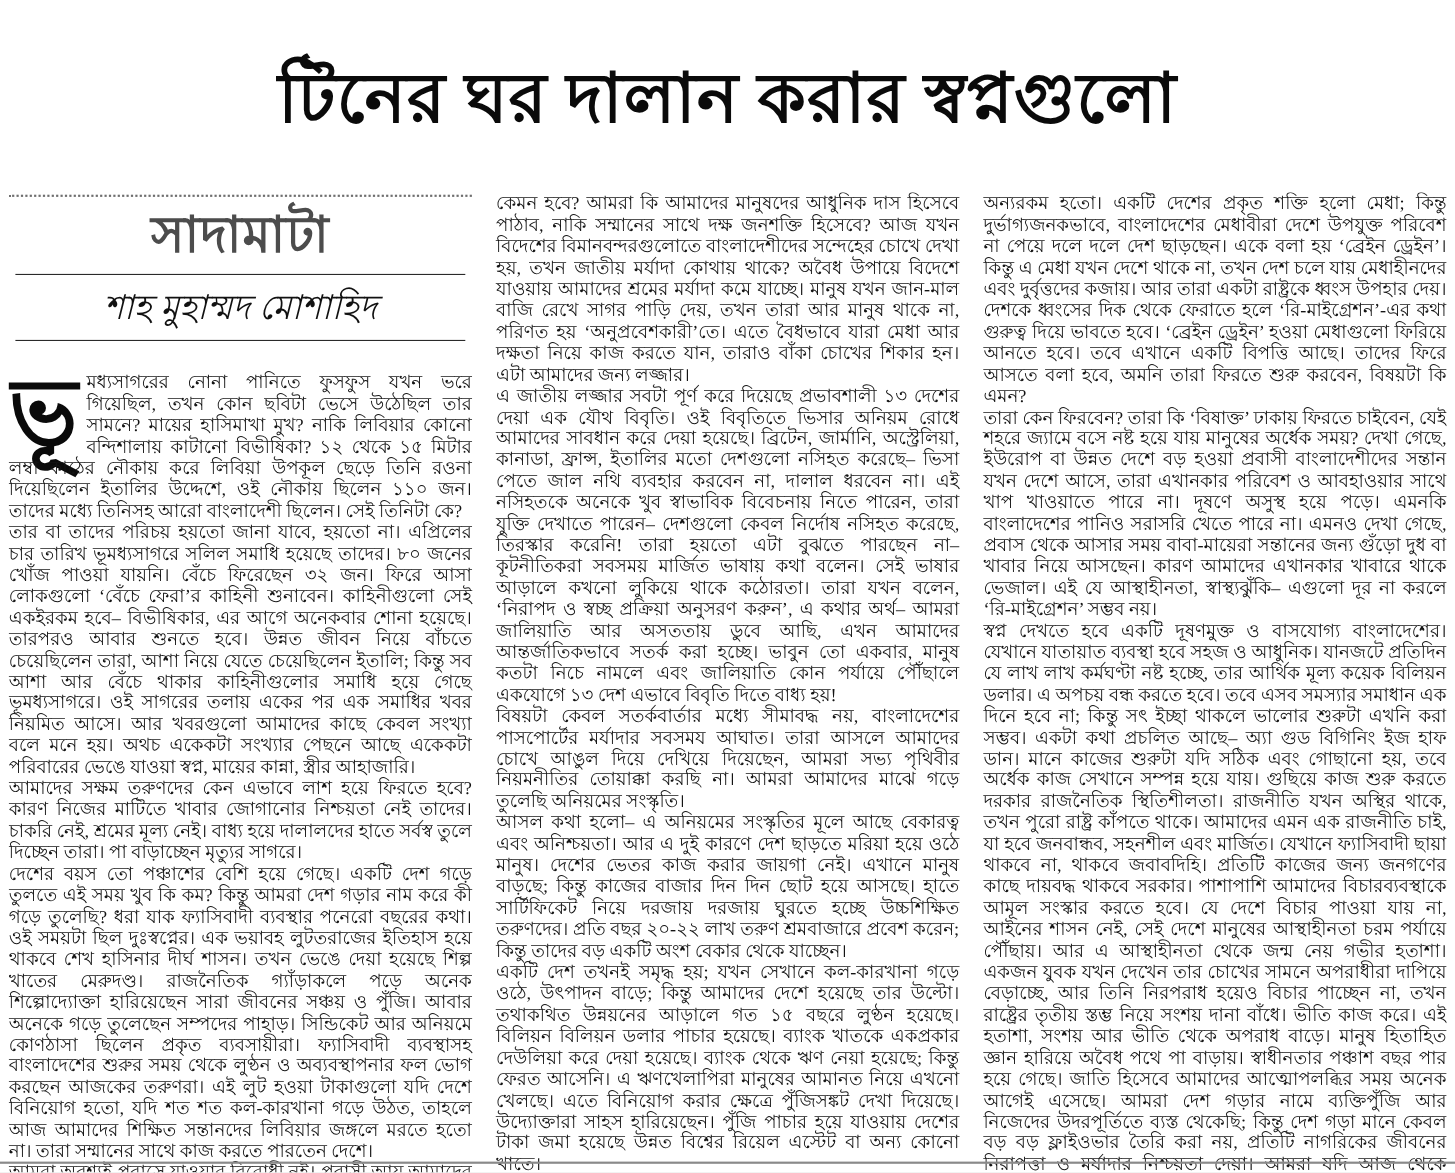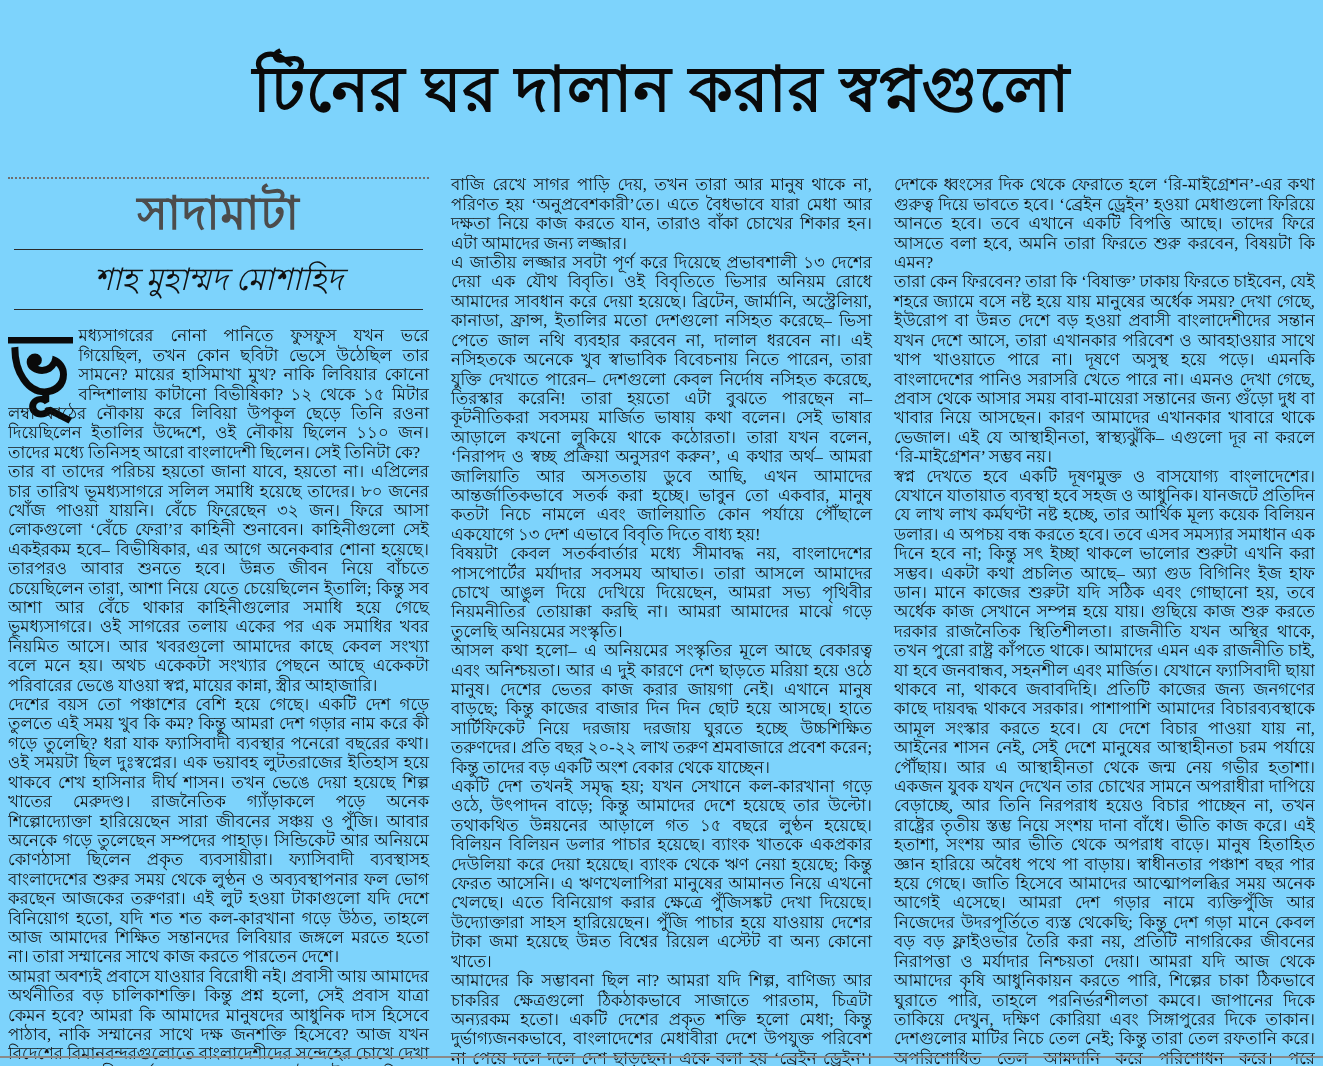--- a/index.html
+++ b/index.html
@@ -1,20 +1,20 @@
 <!DOCTYPE html>
 <html lang="bn"><head>
 <meta charset="utf-8">
 <style>
   html,body{margin:0;padding:0;background:#e8e8e8;}
   .page{
     position:relative;
     width:1323px;height:1066px;
     margin:0 auto;
-    background:#7dd3fc;
+    background:#ffffff;
     color:#141414;
     font-family:"Liberation Serif","DejaVu Serif",serif;
     overflow:hidden;
     box-sizing:border-box;
   }
   
   .headline{
     text-align:center;
     font-size:63px;
     font-weight:700;
@@ -32,21 +32,21 @@
     column-fill:auto;
     font-size:16.6px;
     line-height:19.4px;
     text-align:justify;
     overflow:hidden;
   }
   .article-body p{margin:0;padding:0;}
   
   .masthead{
     break-inside:avoid;
-    margin-bottom:16px;
+    margin-bottom:28px;
     text-align:center;
   }
   .masthead .dotted-rule{
     border-top:2px dotted #6f6f6f;
     height:0;margin:2px 0 6px 0;
   }
   .masthead .col-title{
     font-size:46px;
     font-weight:700;
     color:#4c4c4c;
@@ -95,20 +95,21 @@
       <div class="col-title">সাদামাটা</div>
       <div class="rule"></div>
       <div class="author">শাহ মুহাম্মদ মোশাহিদ</div>
       <div class="rule"></div>
     </div>
 
     <p>
       <span class="dropcap">ভূ</span><span>মধ্যসাগরের নোনা পানিতে ফুসফুস যখন ভরে গিয়েছিল, তখন কোন ছবিটা ভেসে উঠেছিল তার সামনে? মায়ের হাসিমাখা মুখ? নাকি লিবিয়ার কোনো বন্দিশালায় কাটানো বিভীষিকা? ১২ থেকে ১৫ মিটার লম্বা কাঠের নৌকায় করে লিবিয়া উপকূল ছেড়ে তিনি রওনা দিয়েছিলেন ইতালির উদ্দেশে, ওই নৌকায় ছিলেন ১১০ জন। তাদের মধ্যে তিনিসহ আরো বাংলাদেশী ছিলেন। সেই তিনিটা কে?</span>
     </p>
     <p>তার বা তাদের পরিচয় হয়তো জানা যাবে, হয়তো না। এপ্রিলের চার তারিখ ভূমধ্যসাগরে সলিল সমাধি হয়েছে তাদের। ৮০ জনের খোঁজ পাওয়া যায়নি। বেঁচে ফিরেছেন ৩২ জন। ফিরে আসা লোকগুলো ‘বেঁচে ফেরা’র কাহিনী শুনাবেন। কাহিনীগুলো সেই একইরকম হবে– বিভীষিকার, এর আগে অনেকবার শোনা হয়েছে। তারপরও আবার শুনতে হবে। উন্নত জীবন নিয়ে বাঁচতে চেয়েছিলেন তারা, আশা নিয়ে যেতে চেয়েছিলেন ইতালি; কিন্তু সব আশা আর বেঁচে থাকার কাহিনীগুলোর সমাধি হয়ে গেছে ভূমধ্যসাগরে। ওই সাগরের তলায় একের পর এক সমাধির খবর নিয়মিত আসে। আর খবরগুলো আমাদের কাছে কেবল সংখ্যা বলে মনে হয়। অথচ একেকটা সংখ্যার পেছনে আছে একেকটা পরিবারের ভেঙে যাওয়া স্বপ্ন, মায়ের কান্না, স্ত্রীর আহাজারি।</p>
+    <p>আমাদের সক্ষম তরুণদের কেন এভাবে লাশ হয়ে ফিরতে হবে? কারণ নিজের মাটিতে খাবার জোগানোর নিশ্চয়তা নেই তাদের। চাকরি নেই, শ্রমের মূল্য নেই। বাধ্য হয়ে দালালদের হাতে সর্বস্ব তুলে দিচ্ছেন তারা। পা বাড়াচ্ছেন মৃত্যুর সাগরে।</p>
     <p>দেশের বয়স তো পঞ্চাশের বেশি হয়ে গেছে। একটি দেশ গড়ে তুলতে এই সময় খুব কি কম? কিন্তু আমরা দেশ গড়ার নাম করে কী গড়ে তুলেছি? ধরা যাক ফ্যাসিবাদী ব্যবস্থার পনেরো বছরের কথা। ওই সময়টা ছিল দুঃস্বপ্নের। এক ভয়াবহ লুটতরাজের ইতিহাস হয়ে থাকবে শেখ হাসিনার দীর্ঘ শাসন। তখন ভেঙে দেয়া হয়েছে শিল্প খাতের মেরুদণ্ড। রাজনৈতিক গ্যাঁড়াকলে পড়ে অনেক শিল্পোদ্যোক্তা হারিয়েছেন সারা জীবনের সঞ্চয় ও পুঁজি। আবার অনেকে গড়ে তুলেছেন সম্পদের পাহাড়। সিন্ডিকেট আর অনিয়মে কোণঠাসা ছিলেন প্রকৃত ব্যবসায়ীরা। ফ্যাসিবাদী ব্যবস্থাসহ বাংলাদেশের শুরুর সময় থেকে লুণ্ঠন ও অব্যবস্থাপনার ফল ভোগ করছেন আজকের তরুণরা। এই লুট হওয়া টাকাগুলো যদি দেশে বিনিয়োগ হতো, যদি শত শত কল-কারখানা গড়ে উঠত, তাহলে আজ আমাদের শিক্ষিত সন্তানদের লিবিয়ার জঙ্গলে মরতে হতো না। তারা সম্মানের সাথে কাজ করতে পারতেন দেশে।</p>
     <p>আমরা অবশ্যই প্রবাসে যাওয়ার বিরোধী নই। প্রবাসী আয় আমাদের অর্থনীতির বড় চালিকাশক্তি। কিন্তু প্রশ্ন হলো, সেই প্রবাস যাত্রা কেমন হবে? আমরা কি আমাদের মানুষদের আধুনিক দাস হিসেবে পাঠাব, নাকি সম্মানের সাথে দক্ষ জনশক্তি হিসেবে? আজ যখন বিদেশের বিমানবন্দরগুলোতে বাংলাদেশীদের সন্দেহের চোখে দেখা হয়, তখন জাতীয় মর্যাদা কোথায় থাকে? অবৈধ উপায়ে বিদেশে যাওয়ায় আমাদের শ্রমের মর্যাদা কমে যাচ্ছে। মানুষ যখন জান-মাল বাজি রেখে সাগর পাড়ি দেয়, তখন তারা আর মানুষ থাকে না, পরিণত হয় ‘অনুপ্রবেশকারী’তে। এতে বৈধভাবে যারা মেধা আর দক্ষতা নিয়ে কাজ করতে যান, তারাও বাঁকা চোখের শিকার হন। এটা আমাদের জন্য লজ্জার।</p>
     <p>এ জাতীয় লজ্জার সবটা পূর্ণ করে দিয়েছে প্রভাবশালী ১৩ দেশের দেয়া এক যৌথ বিবৃতি। ওই বিবৃতিতে ভিসার অনিয়ম রোধে আমাদের সাবধান করে দেয়া হয়েছে। ব্রিটেন, জার্মানি, অস্ট্রেলিয়া, কানাডা, ফ্রান্স, ইতালির মতো দেশগুলো নসিহত করেছে– ভিসা পেতে জাল নথি ব্যবহার করবেন না, দালাল ধরবেন না। এই নসিহতকে অনেকে খুব স্বাভাবিক বিবেচনায় নিতে পারেন, তারা যুক্তি দেখাতে পারেন– দেশগুলো কেবল নির্দোষ নসিহত করেছে, তিরস্কার করেনি! তারা হয়তো এটা বুঝতে পারছেন না– কূটনীতিকরা সবসময় মার্জিত ভাষায় কথা বলেন। সেই ভাষার আড়ালে কখনো লুকিয়ে থাকে কঠোরতা। তারা যখন বলেন, ‘নিরাপদ ও স্বচ্ছ প্রক্রিয়া অনুসরণ করুন’, এ কথার অর্থ– আমরা জালিয়াতি আর অসততায় ডুবে আছি, এখন আমাদের আন্তর্জাতিকভাবে সতর্ক করা হচ্ছে। ভাবুন তো একবার, মানুষ কতটা নিচে নামলে এবং জালিয়াতি কোন পর্যায়ে পৌঁছালে একযোগে ১৩ দেশ এভাবে বিবৃতি দিতে বাধ্য হয়!</p>
     <p>বিষয়টা কেবল সতর্কবার্তার মধ্যে সীমাবদ্ধ নয়, বাংলাদেশের পাসপোর্টের মর্যাদার সবসময আঘাত। তারা আসলে আমাদের চোখে আঙুল দিয়ে দেখিয়ে দিয়েছেন, আমরা সভ্য পৃথিবীর নিয়মনীতির তোয়াক্কা করছি না। আমরা আমাদের মাঝে গড়ে তুলেছি অনিয়মের সংস্কৃতি।</p>
     <p>আসল কথা হলো– এ অনিয়মের সংস্কৃতির মূলে আছে বেকারত্ব এবং অনিশ্চয়তা। আর এ দুই কারণে দেশ ছাড়তে মরিয়া হয়ে ওঠে মানুষ। দেশের ভেতর কাজ করার জায়গা নেই। এখানে মানুষ বাড়ছে; কিন্তু কাজের বাজার দিন দিন ছোট হয়ে আসছে। হাতে সার্টিফিকেট নিয়ে দরজায় দরজায় ঘুরতে হচ্ছে উচ্চশিক্ষিত তরুণদের। প্রতি বছর ২০-২২ লাখ তরুণ শ্রমবাজারে প্রবেশ করেন; কিন্তু তাদের বড় একটি অংশ বেকার থেকে যাচ্ছেন।</p>
     <p>একটি দেশ তখনই সমৃদ্ধ হয়; যখন সেখানে কল-কারখানা গড়ে ওঠে, উৎপাদন বাড়ে; কিন্তু আমাদের দেশে হয়েছে তার উল্টো। তথাকথিত উন্নয়নের আড়ালে গত ১৫ বছরে লুণ্ঠন হয়েছে। বিলিয়ন বিলিয়ন ডলার পাচার হয়েছে। ব্যাংক খাতকে একপ্রকার দেউলিয়া করে দেয়া হয়েছে। ব্যাংক থেকে ঋণ নেয়া হয়েছে; কিন্তু ফেরত আসেনি। এ ঋণখেলাপিরা মানুষের আমানত নিয়ে এখনো খেলছে। এতে বিনিয়োগ করার ক্ষেত্রে পুঁজিসঙ্কট দেখা দিয়েছে। উদ্যোক্তারা সাহস হারিয়েছেন। পুঁজি পাচার হয়ে যাওয়ায় দেশের টাকা জমা হয়েছে উন্নত বিশ্বের রিয়েল এস্টেট বা অন্য কোনো খাতে।</p>
     <p>আমাদের কি সম্ভাবনা ছিল না? আমরা যদি শিল্প, বাণিজ্য আর চাকরির ক্ষেত্রগুলো ঠিকঠাকভাবে সাজাতে পারতাম, চিত্রটা অন্যরকম হতো। একটি দেশের প্রকৃত শক্তি হলো মেধা; কিন্তু দুর্ভাগ্যজনকভাবে, বাংলাদেশের মেধাবীরা দেশে উপযুক্ত পরিবেশ না পেয়ে দলে দলে দেশ ছাড়ছেন। একে বলা হয় ‘ব্রেইন ড্রেইন’। কিন্তু এ মেধা যখন দেশে থাকে না, তখন দেশ চলে যায় মেধাহীনদের এবং দুর্বৃত্তদের কজায়। আর তারা একটা রাষ্ট্রকে ধ্বংস উপহার দেয়। দেশকে ধ্বংসের দিক থেকে ফেরাতে হলে ‘রি-মাইগ্রেশন’-এর কথা গুরুত্ব দিয়ে ভাবতে হবে। ‘ব্রেইন ড্রেইন’ হওয়া মেধাগুলো ফিরিয়ে আনতে হবে। তবে এখানে একটি বিপত্তি আছে। তাদের ফিরে আসতে বলা হবে, অমনি তারা ফিরতে শুরু করবেন, বিষয়টা কি এমন?</p>
     <p>তারা কেন ফিরবেন? তারা কি ‘বিষাক্ত’ ঢাকায় ফিরতে চাইবেন, যেই শহরে জ্যামে বসে নষ্ট হয়ে যায় মানুষের অর্ধেক সময়? দেখা গেছে, ইউরোপ বা উন্নত দেশে বড় হওয়া প্রবাসী বাংলাদেশীদের সন্তান যখন দেশে আসে, তারা এখানকার পরিবেশ ও আবহাওয়ার সাথে খাপ খাওয়াতে পারে না। দূষণে অসুস্থ হয়ে পড়ে। এমনকি বাংলাদেশের পানিও সরাসরি খেতে পারে না। এমনও দেখা গেছে, প্রবাস থেকে আসার সময় বাবা-মায়েরা সন্তানের জন্য গুঁড়ো দুধ বা খাবার নিয়ে আসছেন। কারণ আমাদের এখানকার খাবারে থাকে ভেজাল। এই যে আস্থাহীনতা, স্বাস্থ্যঝুঁকি– এগুলো দূর না করলে ‘রি-মাইগ্রেশন’ সম্ভব নয়।</p>
     <p>স্বপ্ন দেখতে হবে একটি দূষণমুক্ত ও বাসযোগ্য বাংলাদেশের। যেখানে যাতায়াত ব্যবস্থা হবে সহজ ও আধুনিক। যানজটে প্রতিদিন যে লাখ লাখ কর্মঘণ্টা নষ্ট হচ্ছে, তার আর্থিক মূল্য কয়েক বিলিয়ন ডলার। এ অপচয় বন্ধ করতে হবে। তবে এসব সমস্যার সমাধান এক দিনে হবে না; কিন্তু সৎ ইচ্ছা থাকলে ভালোর শুরুটা এখনি করা সম্ভব। একটা কথা প্রচলিত আছে– অ্যা গুড বিগিনিং ইজ হাফ ডান। মানে কাজের শুরুটা যদি সঠিক এবং গোছানো হয়, তবে অর্ধেক কাজ সেখানে সম্পন্ন হয়ে যায়। গুছিয়ে কাজ শুরু করতে দরকার রাজনৈতিক স্থিতিশীলতা। রাজনীতি যখন অস্থির থাকে, তখন পুরো রাষ্ট্র কাঁপতে থাকে। আমাদের এমন এক রাজনীতি চাই, যা হবে জনবান্ধব, সহনশীল এবং মার্জিত। যেখানে ফ্যাসিবাদী ছায়া থাকবে না, থাকবে জবাবদিহি। প্রতিটি কাজের জন্য জনগণের কাছে দায়বদ্ধ থাকবে সরকার। পাশাপাশি আমাদের বিচারব্যবস্থাকে আমূল সংস্কার করতে হবে। যে দেশে বিচার পাওয়া যায় না, আইনের শাসন নেই, সেই দেশে মানুষের আস্থাহীনতা চরম পর্যায়ে পৌঁছায়। আর এ আস্থাহীনতা থেকে জন্ম নেয় গভীর হতাশা। একজন যুবক যখন দেখেন তার চোখের সামনে অপরাধীরা দাপিয়ে বেড়াচ্ছে, আর তিনি নিরপরাধ হয়েও বিচার পাচ্ছেন না, তখন রাষ্ট্রের তৃতীয় স্তম্ভ নিয়ে সংশয় দানা বাঁধে। ভীতি কাজ করে। এই হতাশা, সংশয় আর ভীতি থেকে অপরাধ বাড়ে। মানুষ হিতাহিত জ্ঞান হারিয়ে অবৈধ পথে পা বাড়ায়। স্বাধীনতার পঞ্চাশ বছর পার হয়ে গেছে। জাতি হিসেবে আমাদের আত্মোপলব্ধির সময় অনেক আগেই এসেছে। আমরা দেশ গড়ার নামে ব্যক্তিপুঁজি আর নিজেদের উদরপূর্তিতে ব্যস্ত থেকেছি; কিন্তু দেশ গড়া মানে কেবল বড় বড় ফ্লাইওভার তৈরি করা নয়, প্রতিটি নাগরিকের জীবনের নিরাপত্তা ও মর্যাদার নিশ্চয়তা দেয়া। আমরা যদি আজ থেকে আমাদের কৃষি আধুনিকায়ন করতে পারি, শিল্পের চাকা ঠিকভাবে ঘুরাতে পারি, তাহলে পরনির্ভরশীলতা কমবে। জাপানের দিকে তাকিয়ে দেখুন, দক্ষিণ কোরিয়া এবং সিঙ্গাপুরের দিকে তাকান। দেশগুলোর মাটির নিচে তেল নেই; কিন্তু তারা তেল রফতানি করে। অপরিশোধিত তেল আমদানি করে পরিশোধন করে। পরে বিশ্ববাজারে বিক্রি করে। আমাদের দেশে সম্পদ আছে; কিন্তু অভাব হলো সঠিক ব্যবস্থাপনার। আমাদের ব্যবস্থাপনা যদি সৎ ও দক্ষ হতো, তবে বেকারত্ব এ পর্যায়ে পৌঁছাত না। আমরাও এতটা আমদানীনির্ভর হয়ে পড়তাম না। দুর্নীতি আর স্বজনপ্রীতি না থাকলে কর্মসংস্থান তৈরি করা মোটেই কঠিন কিছু নয়; কিন্তু সেই সদিচ্ছা কি আমাদের আছে? নাকি আমরা কেবল লাশের মিছিল গুনতে থাকব?</p>
 

